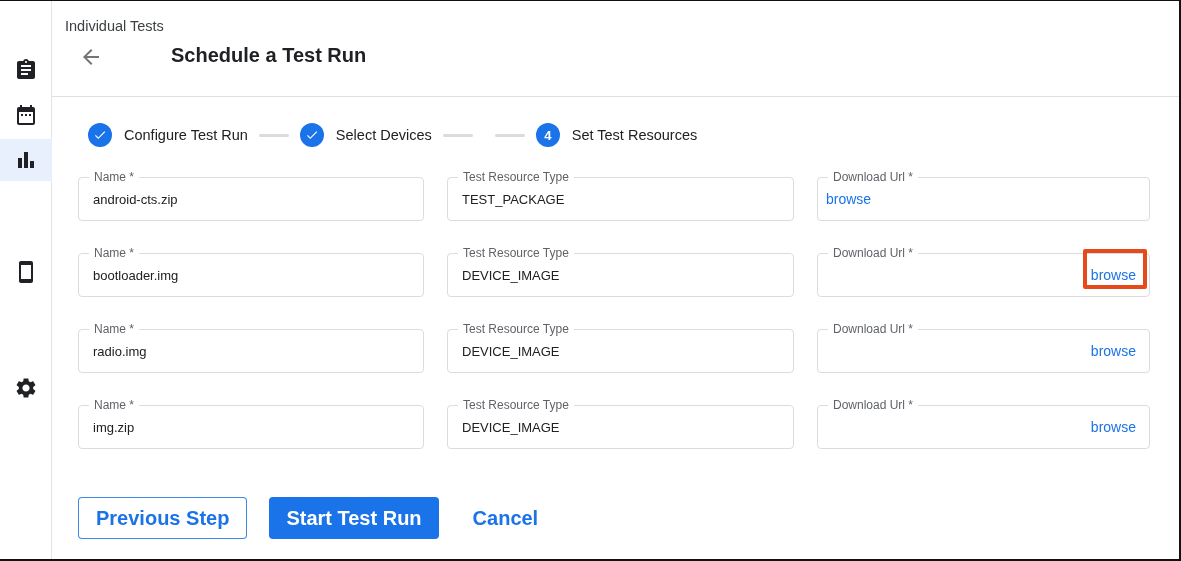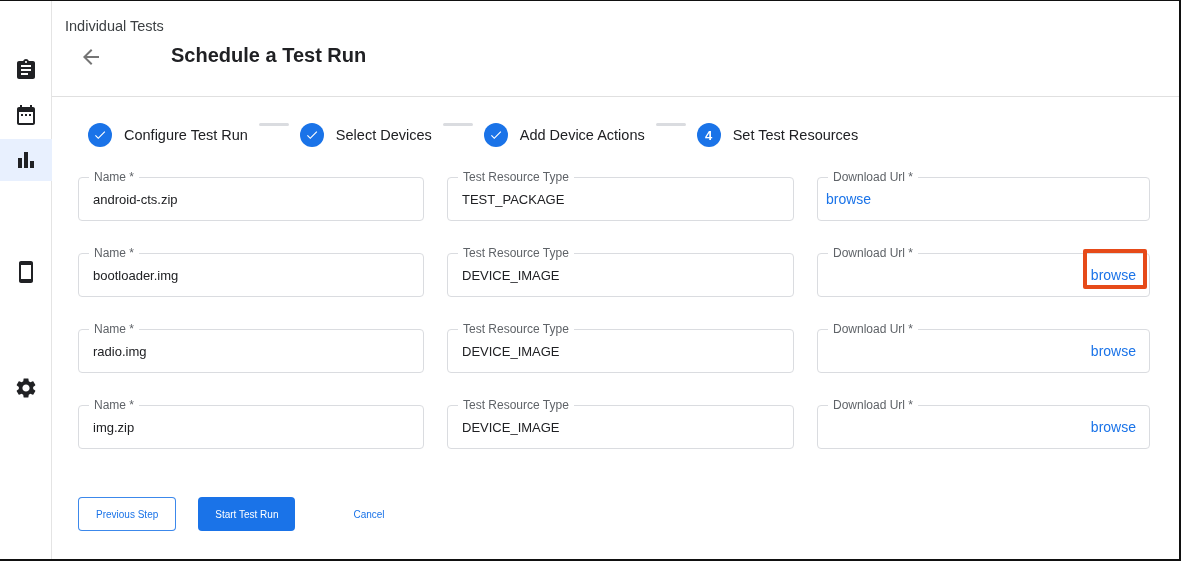--- a/index.html
+++ b/index.html
@@ -38,21 +38,21 @@
   .nav-item.active { background: var(--active-bg); }
 
   
   .breadcrumb { position: absolute; left: 65px; top: 18px; font-size: 14.5px; color: #3c4043; }
   .back-button { position: absolute; left: 79px; top: 45px; width: 24px; height: 24px; cursor: pointer; }
   .back-button svg { width: 24px; height: 24px; fill: #757575; }
   .page-title { position: absolute; left: 137px; top: 44px; font-size: 20px; color: #202124; margin-left: 34px; }
   .header-divider { position: absolute; left: 52px; right: 2px; top: 96px; height: 1px; background: #e0e0e0; }
 
   
-  .stepper { position: absolute; left: 88px; top: 123px; display: flex; align-items: flex-start; }
+  .stepper { position: absolute; left: 88px; top: 123px; display: flex; align-items: center; }
   .step { display: flex; align-items: center; cursor: pointer; }
   .step-circle {
     width: 24px; height: 24px; border-radius: 50%; background: var(--primary);
     display: flex; align-items: center; justify-content: center; flex: none;
   }
   .step-circle svg { width: 14px; height: 14px; fill: #fff; }
   .step-number { color: #fff; font-size: 13px; font-weight: bold; }
   .step-label { margin-left: 12px; font-size: 14.5px; color: #202124; white-space: nowrap; }
   .step-connector { width: 30px; height: 3px; border-radius: 2px; background: #dadce0; margin: 0 11px; flex: none; }
 
@@ -84,26 +84,26 @@
   .browse-annotation {
     display: none; position: absolute; top: -5px; right: 2px;
     width: 64px; height: 40px; border: 4px solid var(--annotation);
     border-radius: 2px; pointer-events: none; z-index: 10;
   }
   .browse-annotation.visible { display: block; }
 
   
   .actions { position: absolute; left: 78px; top: 497px; display: flex; align-items: center; }
   .btn {
-    height: 34px; padding: 0 17px; border-radius: 4px;
-    font-family: "Liberation Sans", sans-serif; font-size: 10px; font-weight: normal;
+    height: 42px; padding: 0 17px; border-radius: 4px;
+    font-family: "Liberation Sans", sans-serif; font-size: 20px; font-weight: bold;
     display: flex; align-items: center; cursor: pointer; border: none; background: none;
   }
   .btn-outline { color: var(--primary); border: 1px solid rgba(26,115,232,0.85); background: #fff; margin-right: 22px; }
-  .btn-filled { color: #fff; background: var(--primary); margin-right: 48px; }
+  .btn-filled { color: #fff; background: var(--primary); margin-right: 24px; }
   .btn-text { color: var(--primary); padding: 0 10px; }
 </style>
 </head>
 <body>
 
 <div class="edge-top"></div>
 <div class="edge-right"></div>
 <div class="edge-bottom"></div>
 
 <nav class="sidebar">
@@ -161,29 +161,20 @@
       <svg viewBox="0 0 24 24">
           <path d="M9 16.17L4.83 12l-1.42 1.41L9 19 21 7l-1.41-1.41z"></path>
         </svg>
 
     </div>
     <span class="step-label">Select Devices</span>
   </div>
 
   <div class="step-connector"></div>
 
-  <div class="step">
-    <div class="step-circle">
-      <svg viewBox="0 0 24 24">
-          <path d="M9 16.17L4.83 12l-1.42 1.41L9 19 21 7l-1.41-1.41z"></path>
-        </svg>
-
-    </div>
-    <span class="step-label">Add Device Actions</span>
-  </div>
 
   <div class="step-connector"></div>
 
   <div class="step">
     <div class="step-circle">
 
       <span class="step-number">4</span>
     </div>
     <span class="step-label">Set Test Resources</span>
   </div>

